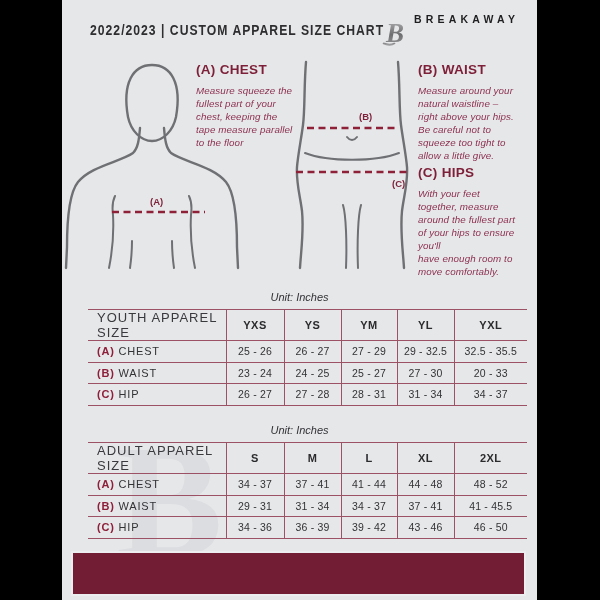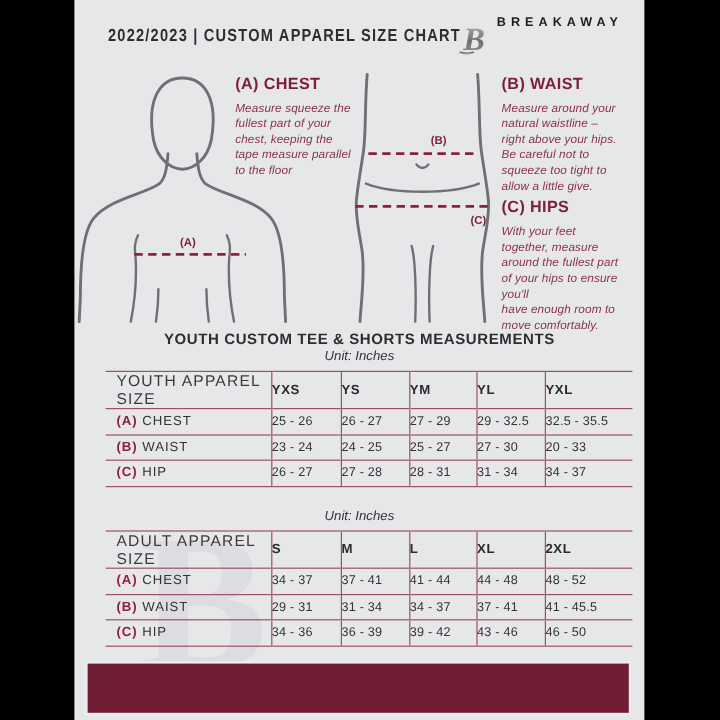--- a/index.html
+++ b/index.html
@@ -59,21 +59,21 @@
   .tbl-unit{position:absolute;left:0;width:475px;text-align:center;
     font-size:11px;font-style:italic;color:#323236;z-index:2;}
   .t-youth-title{top:276px;} .t-youth-unit{top:291px;}
   .t-adult-title{top:409px;} .t-adult-unit{top:424px;}
   table.size-table{
     position:absolute;left:26px;border-collapse:collapse;table-layout:fixed;
     width:439px;z-index:2;
   }
   .tbl-youth{top:309px;} .tbl-adult{top:442px;}
   .size-table th,.size-table td{
-    height:21.5px;vertical-align:middle;text-align:left;
+    height:21.5px;vertical-align:middle;text-align:center;
     border-top:1.5px solid var(--table-line);
     font-family:"Liberation Sans",sans-serif;
   }
   .size-table tr:last-child th,.size-table tr:last-child td{border-bottom:1.5px solid var(--table-line);}
   .size-table th:not(:first-child),.size-table td:not(:first-child){border-left:1.5px solid var(--table-line);}
   .size-table th.lab,.size-table td.rowlab{text-align:left;padding-left:9px;}
   .size-table th.lab{font-weight:normal;font-size:13px;color:#3a3a3e;letter-spacing:1px;}
   .size-table th.sz{font-size:11px;font-weight:bold;color:#2b2b2e;letter-spacing:.5px;}
   .size-table td{font-size:10.5px;color:#333336;letter-spacing:.2px;}
   .size-table td.rowlab{font-size:11px;letter-spacing:.8px;color:#333336;}
@@ -165,21 +165,20 @@
     <h3>(C) HIPS</h3>
     <p>With your feet
 together, measure
 around the fullest part
 of your hips to ensure
 you'll
 have enough room to
 move comfortably.</p>
   </section>
 
-  <div class="tbl-title t-youth-title">YOUTH CUSTOM TEE &amp; SHORTS MEASUREMENTS</div>
   <div class="tbl-unit t-youth-unit">Unit: Inches</div>
   <table class="size-table tbl-youth">
     <colgroup>
       <col style="width:138px">
         <col style="width:58px">
         <col style="width:57px">
         <col style="width:56px">
         <col style="width:57px">
         <col style="width:73px">
     </colgroup>

